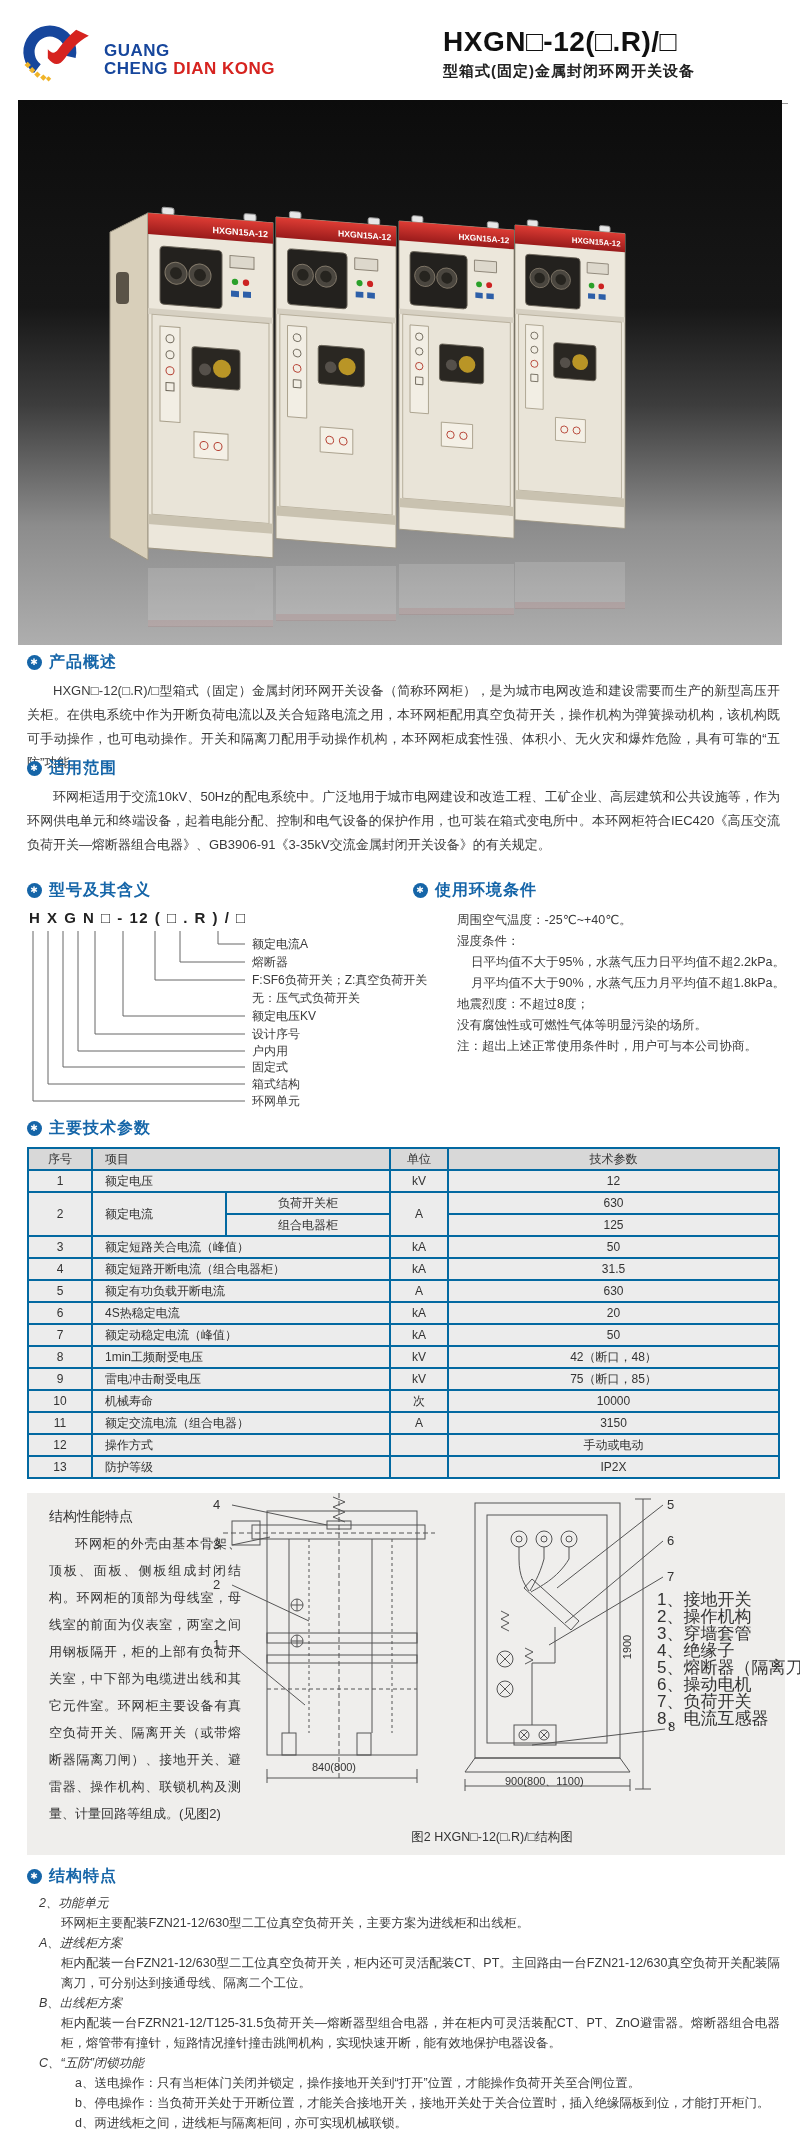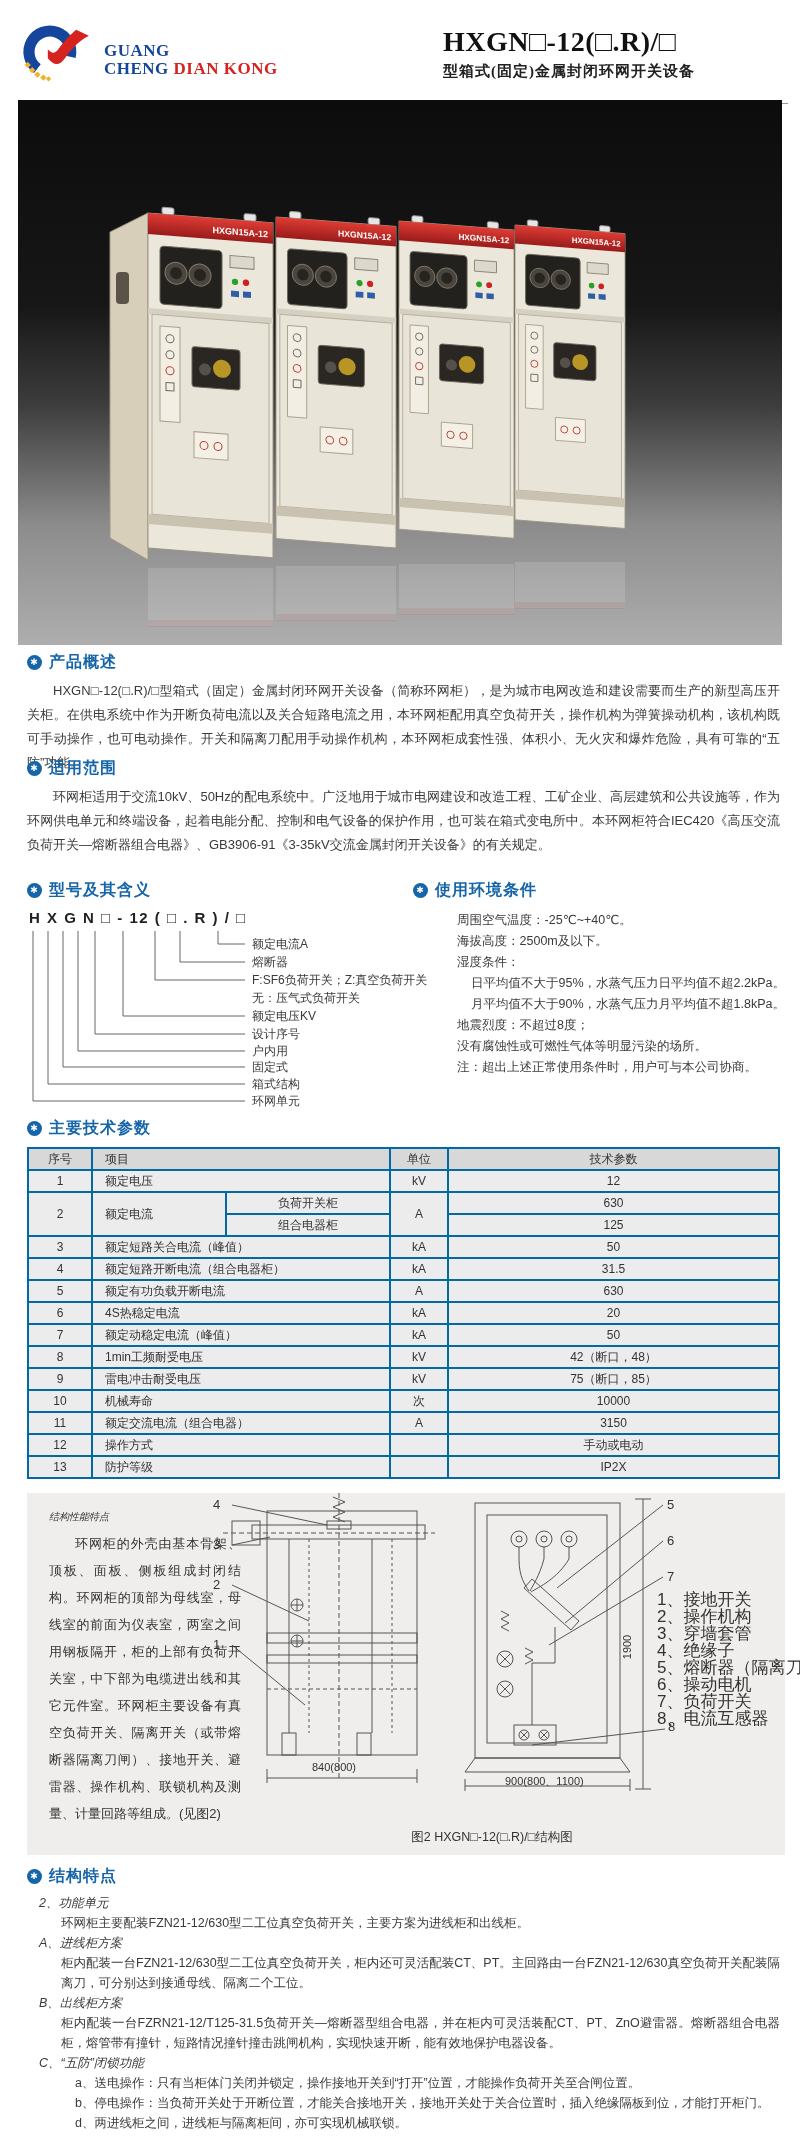--- a/index.html
+++ b/index.html
@@ -5,21 +5,21 @@
   * { box-sizing: border-box; margin: 0; padding: 0; }
   body {
     font-family: "Liberation Sans", "DejaVu Sans", sans-serif;
     background: #ffffff;
     width: 800px;
     margin: 0;
   }
   .page { position: relative; width: 800px; height: 2144px; background: #fff; overflow: hidden; }
 
   
-  .hdr { position: absolute; top: 0; left: 0; width: 800px; height: 88px; font-family: Liberation Serif, serif; }
+  .hdr { position: absolute; top: 0; left: 0; width: 800px; height: 88px; }
   .logo-wrap { position: absolute; left: 18px; top: 18px; display: flex; align-items: flex-end; }
   .logo-text { margin-left: 4px; margin-bottom: 4px; line-height: 1.05; font-weight: bold; }
   .logo-text .l1 { color: #16469c; font-size: 17px; letter-spacing: .5px; }
   .logo-text .l2 { font-size: 17px; letter-spacing: .5px; }
   .logo-text .l2 .blue { color: #16469c; }
   .logo-text .l2 .red { color: #d6231f; }
   .hdr-right { position: absolute; right: 12px; top: 26px; width: 345px; text-align: left; border-bottom: 1px solid #999; padding-bottom: 22px; }
   .hdr-title { font-size: 28px; font-weight: bold; color: #111; letter-spacing: .5px; }
   .hdr-sub { font-size: 15px; font-weight: bold; color: #222; margin-top: 4px; letter-spacing: 1px; }
 
@@ -50,21 +50,21 @@
   table.params { margin-top: 8px; width: 100%; border-collapse: separate; border-spacing: 2px; background: #0369a1; table-layout: fixed; }
   table.params td, table.params th { background: #ececec; font-size: 12px; color: #333; font-weight: normal; height: 20px; padding: 1px 4px; text-align: center; }
   table.params th { background: #d8d8d8; }
   table.params .al { text-align: left; padding-left: 12px; }
   table.params th.al { padding-left: 12px; }
 
   
   .gray-box { position: absolute; left: 27px; top: 1493px; width: 758px; height: 362px; background: #efeeec; }
   .gb-svg { position: absolute; left: 0; top: 0; }
   .gb-textcol { position: absolute; left: 22px; top: 10px; width: 192px; }
-  .gb-title { font-size: 10px; color: #333; line-height: 27px; font-style: italic; }
+  .gb-title { font-size: 14px; color: #333; line-height: 27px; }
   .gb-body { font-size: 13px; color: #333; line-height: 27px; text-align: justify; text-indent: 2em; }
   .gb-callout { position: absolute; font-size: 13px; color: #333; }
   .gb-legend { position: absolute; left: 630px; top: 98px; }
   .gb-legend div { font-size: 17px; color: #333; line-height: 17px; white-space: nowrap; }
   .gb-dim { position: absolute; font-size: 11px; color: #333; white-space: nowrap; }
   .gb-dim-v { transform: rotate(-90deg); transform-origin: center; }
   .gb-caption { position: absolute; left: 300px; top: 336px; width: 330px; text-align: center; font-size: 12.5px; color: #333; }
 
   
   .sec-features { top: 1866px; }
@@ -237,21 +237,20 @@
         <div class="model-label" style="top:184px">环网单元</div>
       </div>
     </div>
     <div class="col-env">
       <div class="sec-title">
         <span class="sec-icon">✱</span>
         <span>使用环境条件</span>
       </div>
       <div class="env-lines">
         <div class="env-line">周围空气温度：-25℃~+40℃。</div>
-        <div class="env-line">海拔高度：2500m及以下。</div>
         <div class="env-line">湿度条件：</div>
         <div class="env-line ind">日平均值不大于95%，水蒸气压力日平均值不超2.2kPa。</div>
         <div class="env-line ind">月平均值不大于90%，水蒸气压力月平均值不超1.8kPa。</div>
         <div class="env-line">地震烈度：不超过8度；</div>
         <div class="env-line">没有腐蚀性或可燃性气体等明显污染的场所。</div>
         <div class="env-line">注：超出上述正常使用条件时，用户可与本公司协商。</div>
       </div>
     </div>
   </div>
 

